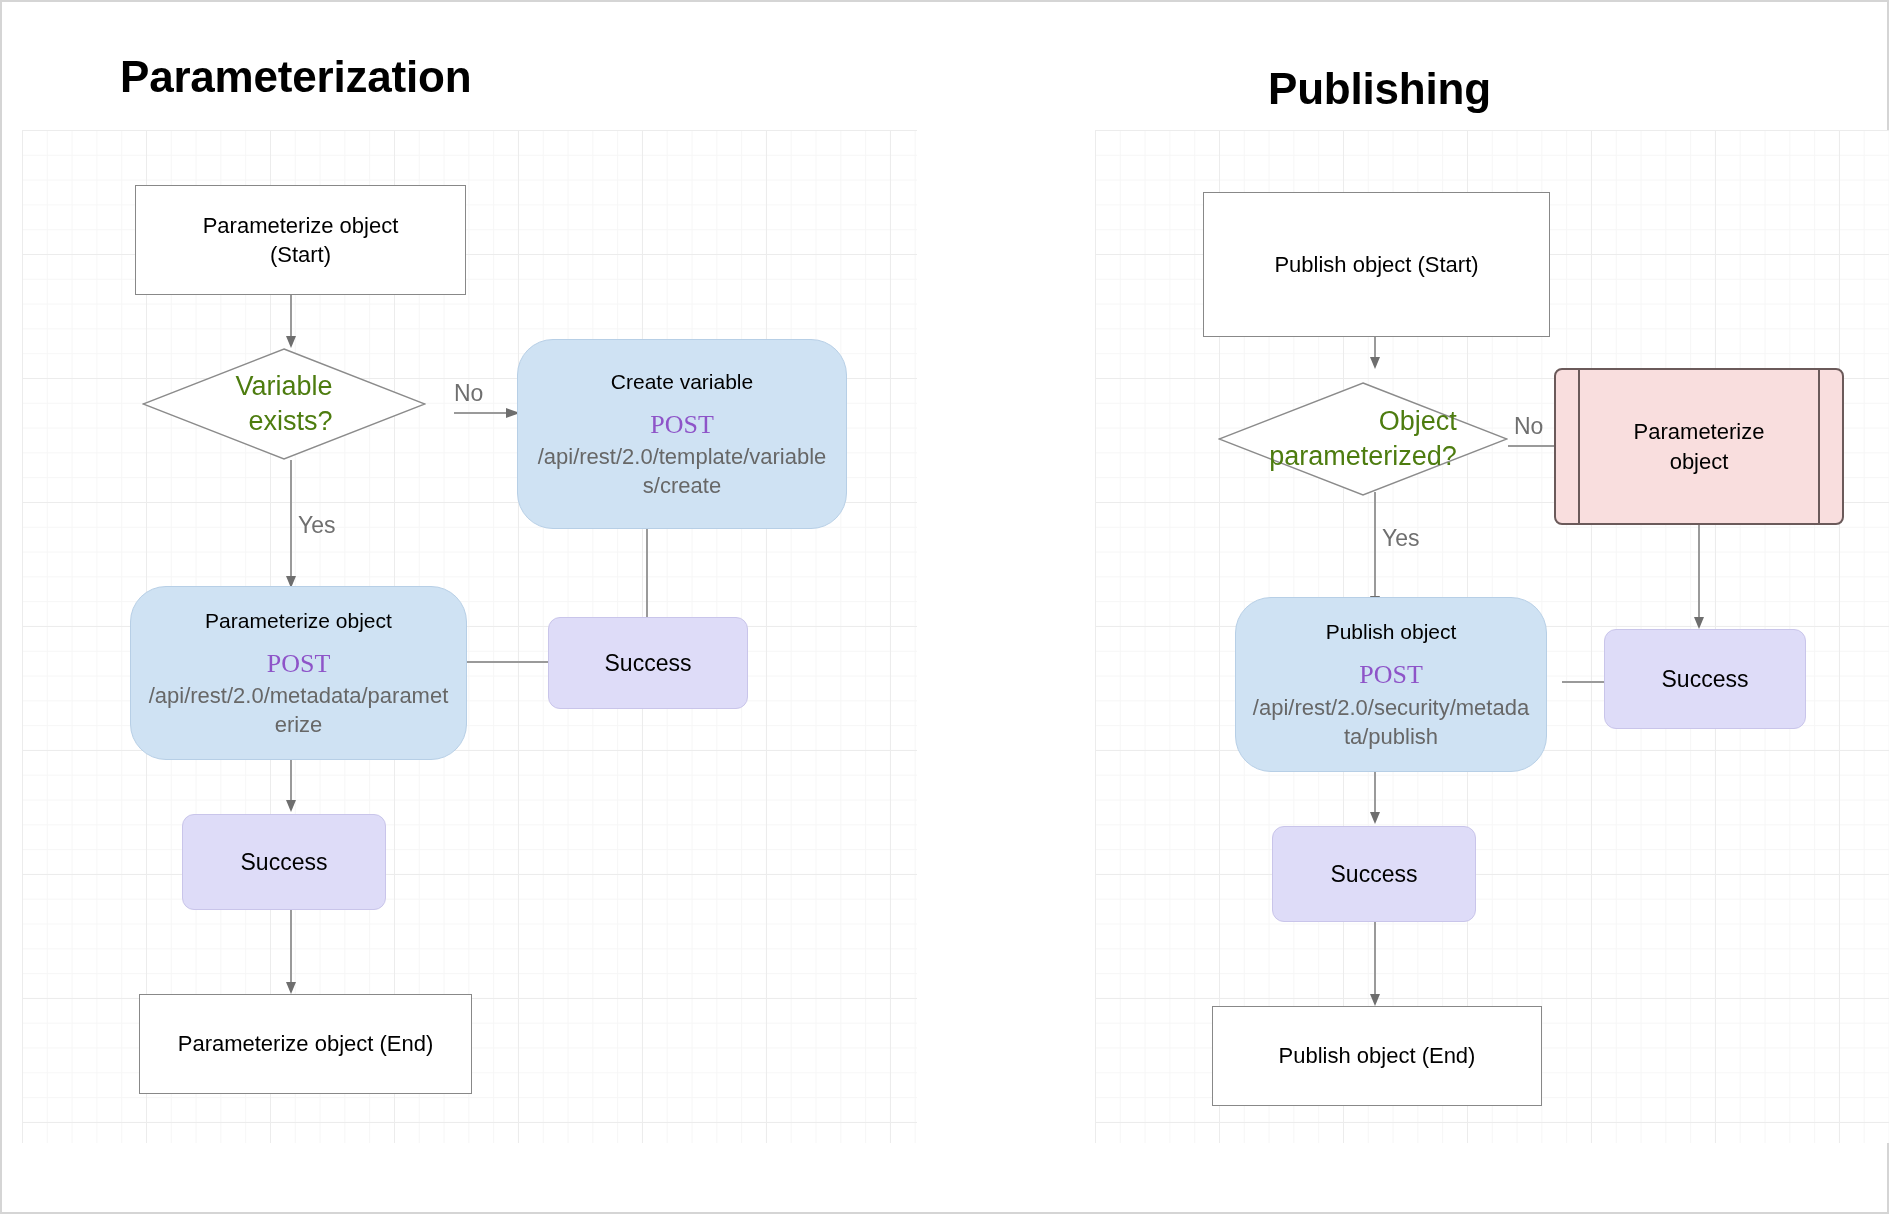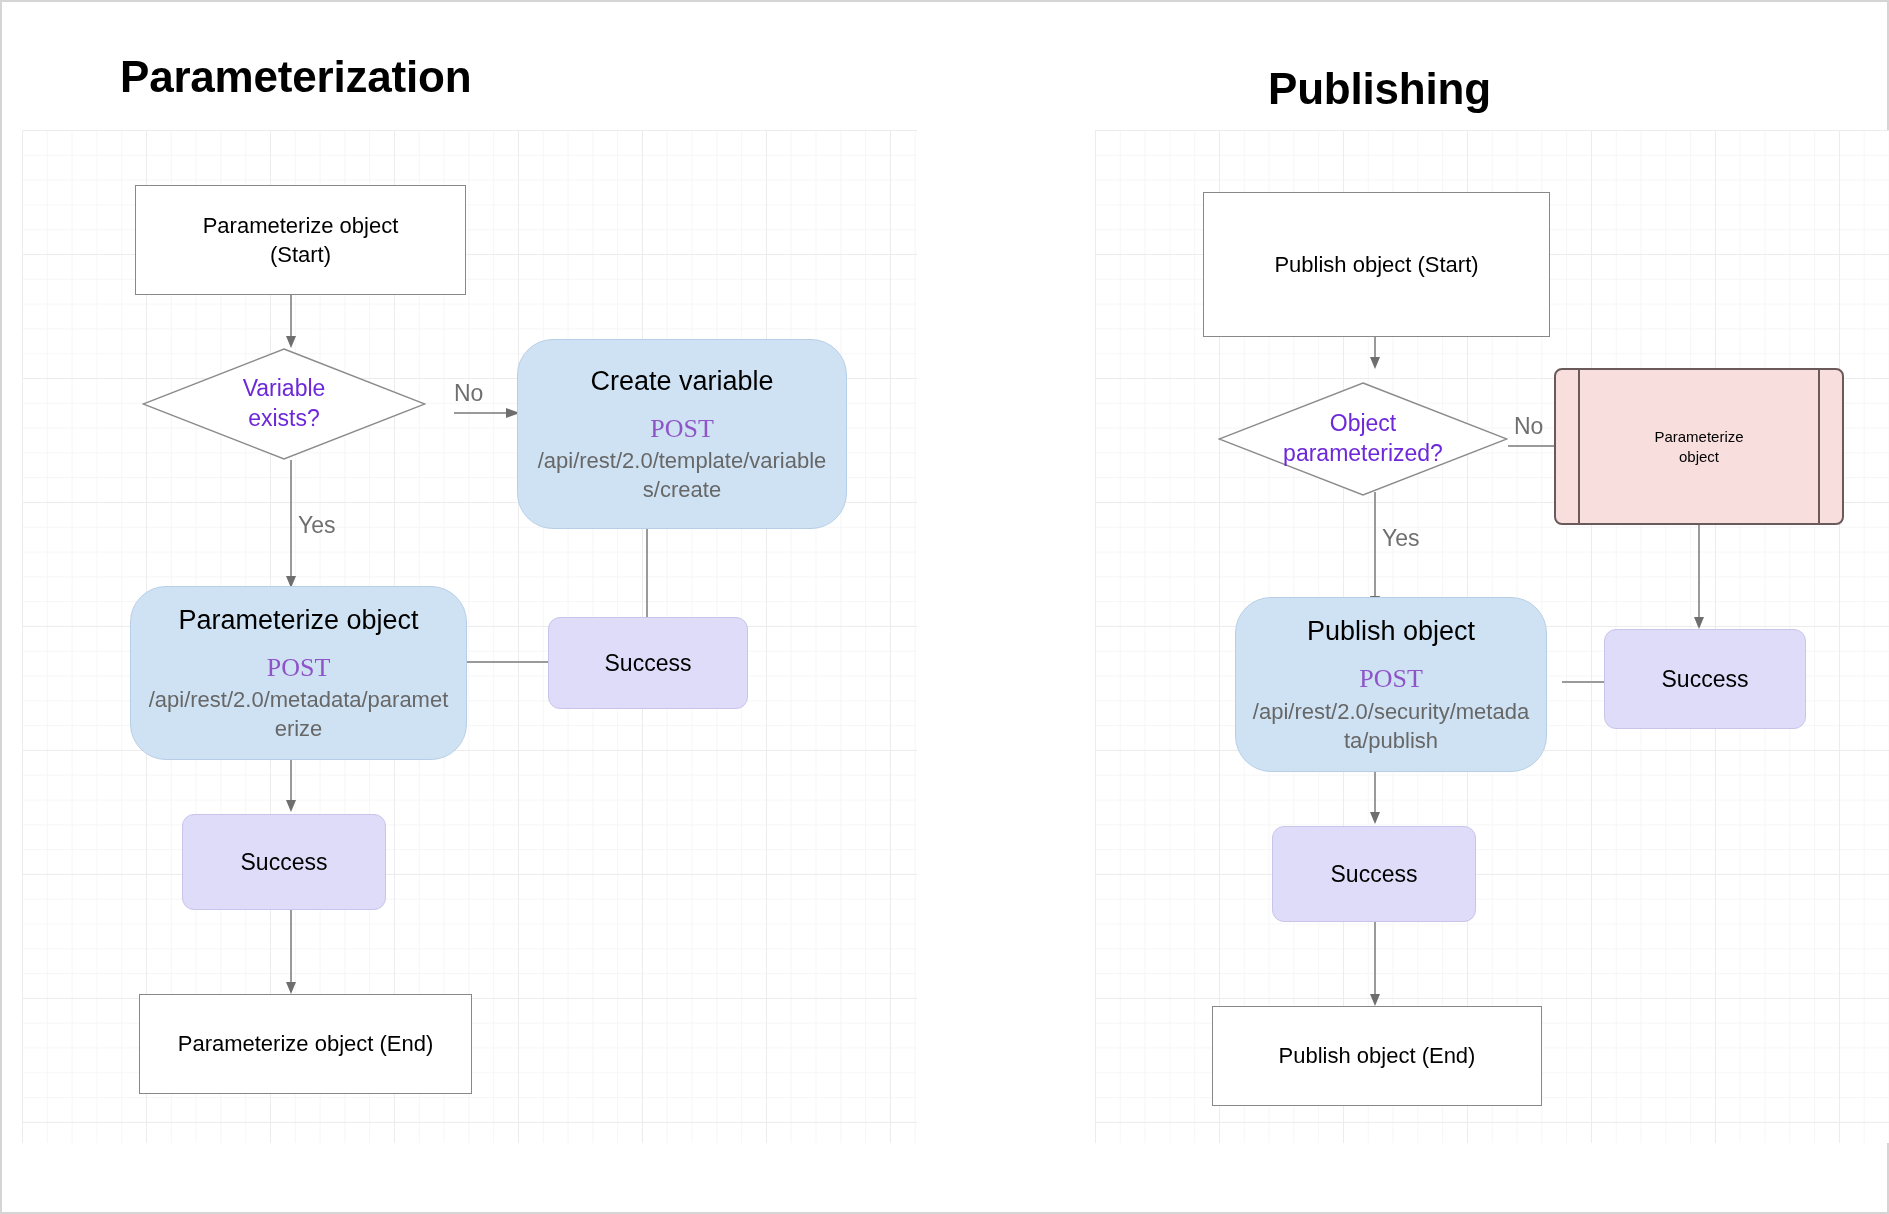--- a/index.html
+++ b/index.html
@@ -66,54 +66,54 @@
     background:#ffffff;
     border:1px solid #888888;
   }
   
   .api{
     background:#cfe2f3;
     border:1px solid #b7cfe6;
     border-radius:36px;
     padding:6px 14px;
   }
-  .api .ttl{font-size:27px;color:#000;margin-bottom:12px;}
+  .api .ttl{font-size:21px;color:#000;margin-bottom:12px;}
   .api .meth{font-size:26px;color:#8e54c8;line-height:1.32;font-family:Liberation Serif, serif;}
   .api .path{font-size:22px;color:#676767;line-height:1.32;word-break:break-all;}
 
   
   .succ{
     background:#dedcf8;
     border:1px solid #c9c5ea;
     border-radius:12px;
     font-size:23px;
   }
 
   
   .subproc{
     background:#f9dede;
     border:2px solid #6b5a5a;
     border-radius:8px;
-    font-size:15px;
+    font-size:22px;
   }
   .subproc .bar{
     position:absolute;top:0;bottom:0;width:2px;background:#6b5a5a;
   }
   .subproc .bar.l{left:22px;}
   .subproc .bar.r{right:22px;}
 
   
   .diamond{
     position:absolute;
   }
   .diamond svg{position:absolute;left:0;top:0;}
   .diamond .dlabel{
     position:absolute;left:0;top:0;right:0;bottom:0;
     display:flex;align-items:center;justify-content:center;
-    text-align:center;font-size:23px;color:#6d28d9;line-height:1.3;
+    text-align:right;font-size:27px;color:#4d7c0f;line-height:1.3;
     white-space:pre-line;
   }
 
   
   .conn{position:absolute;}
   .conn line,.conn path,.conn polyline{stroke:#9a9a9a;stroke-width:2;fill:none;}
   .conn polygon{fill:#6e6e6e;}
 
   .edge-label{
     position:absolute;

